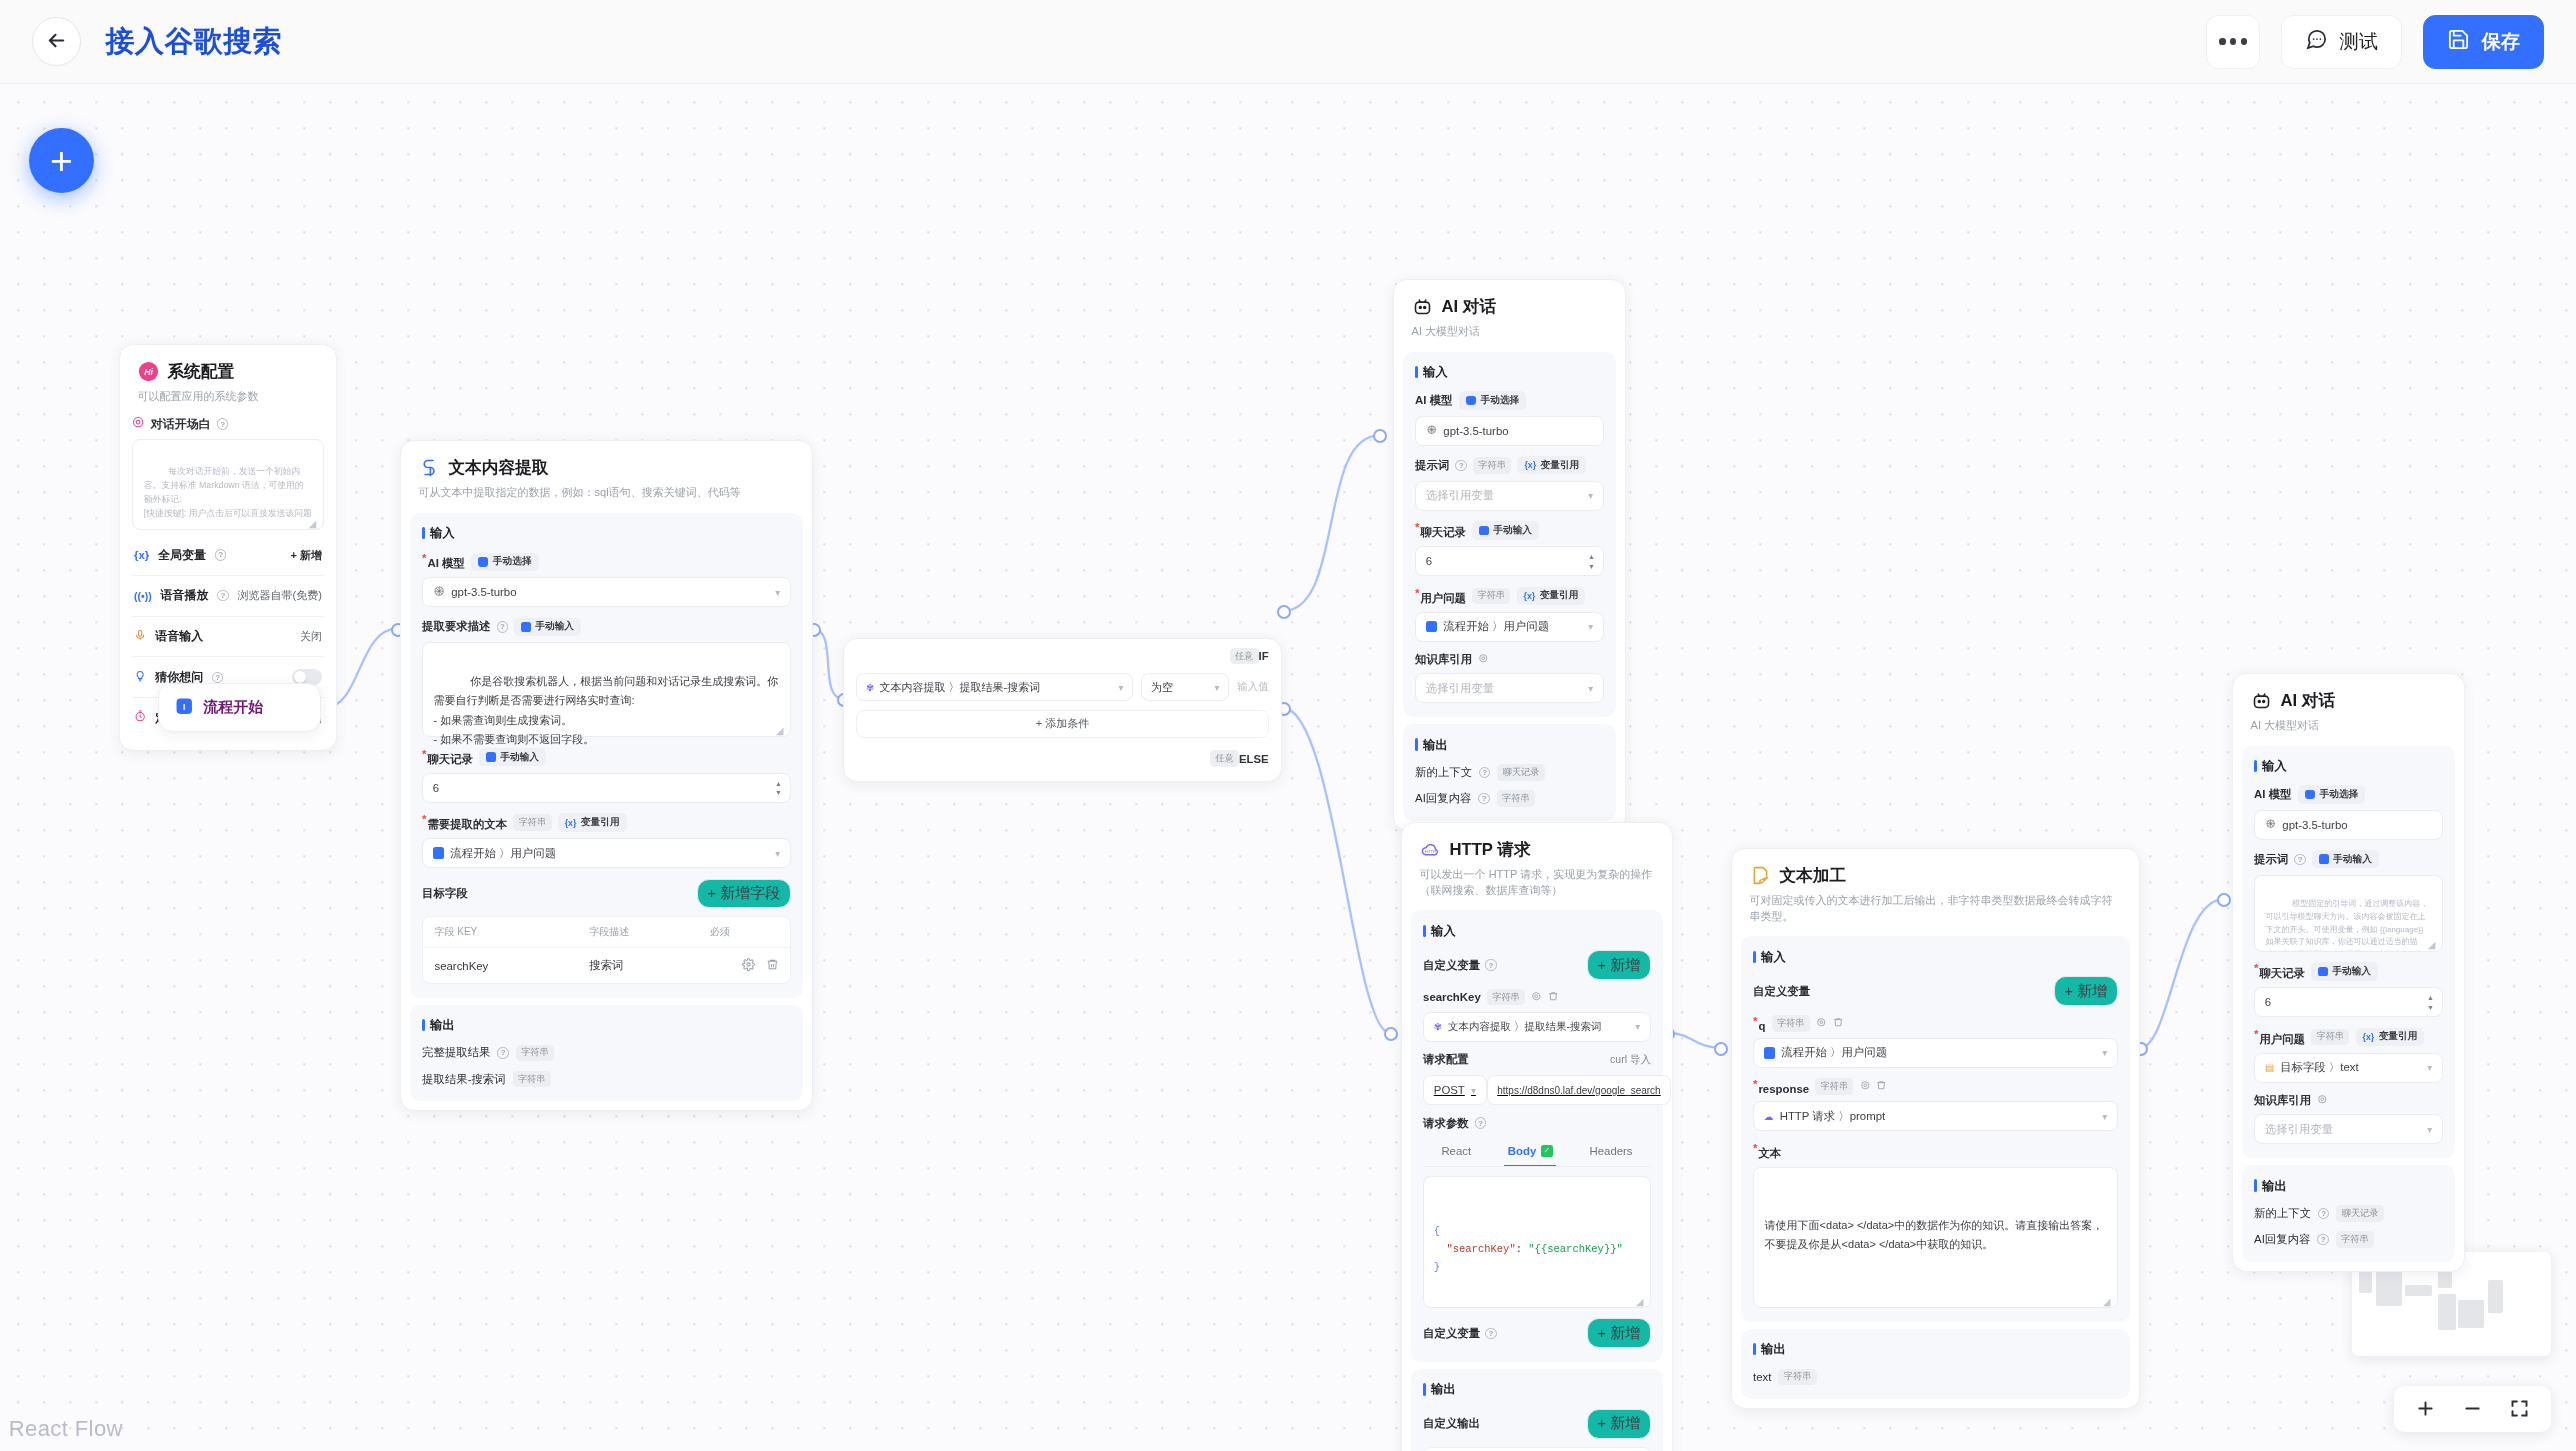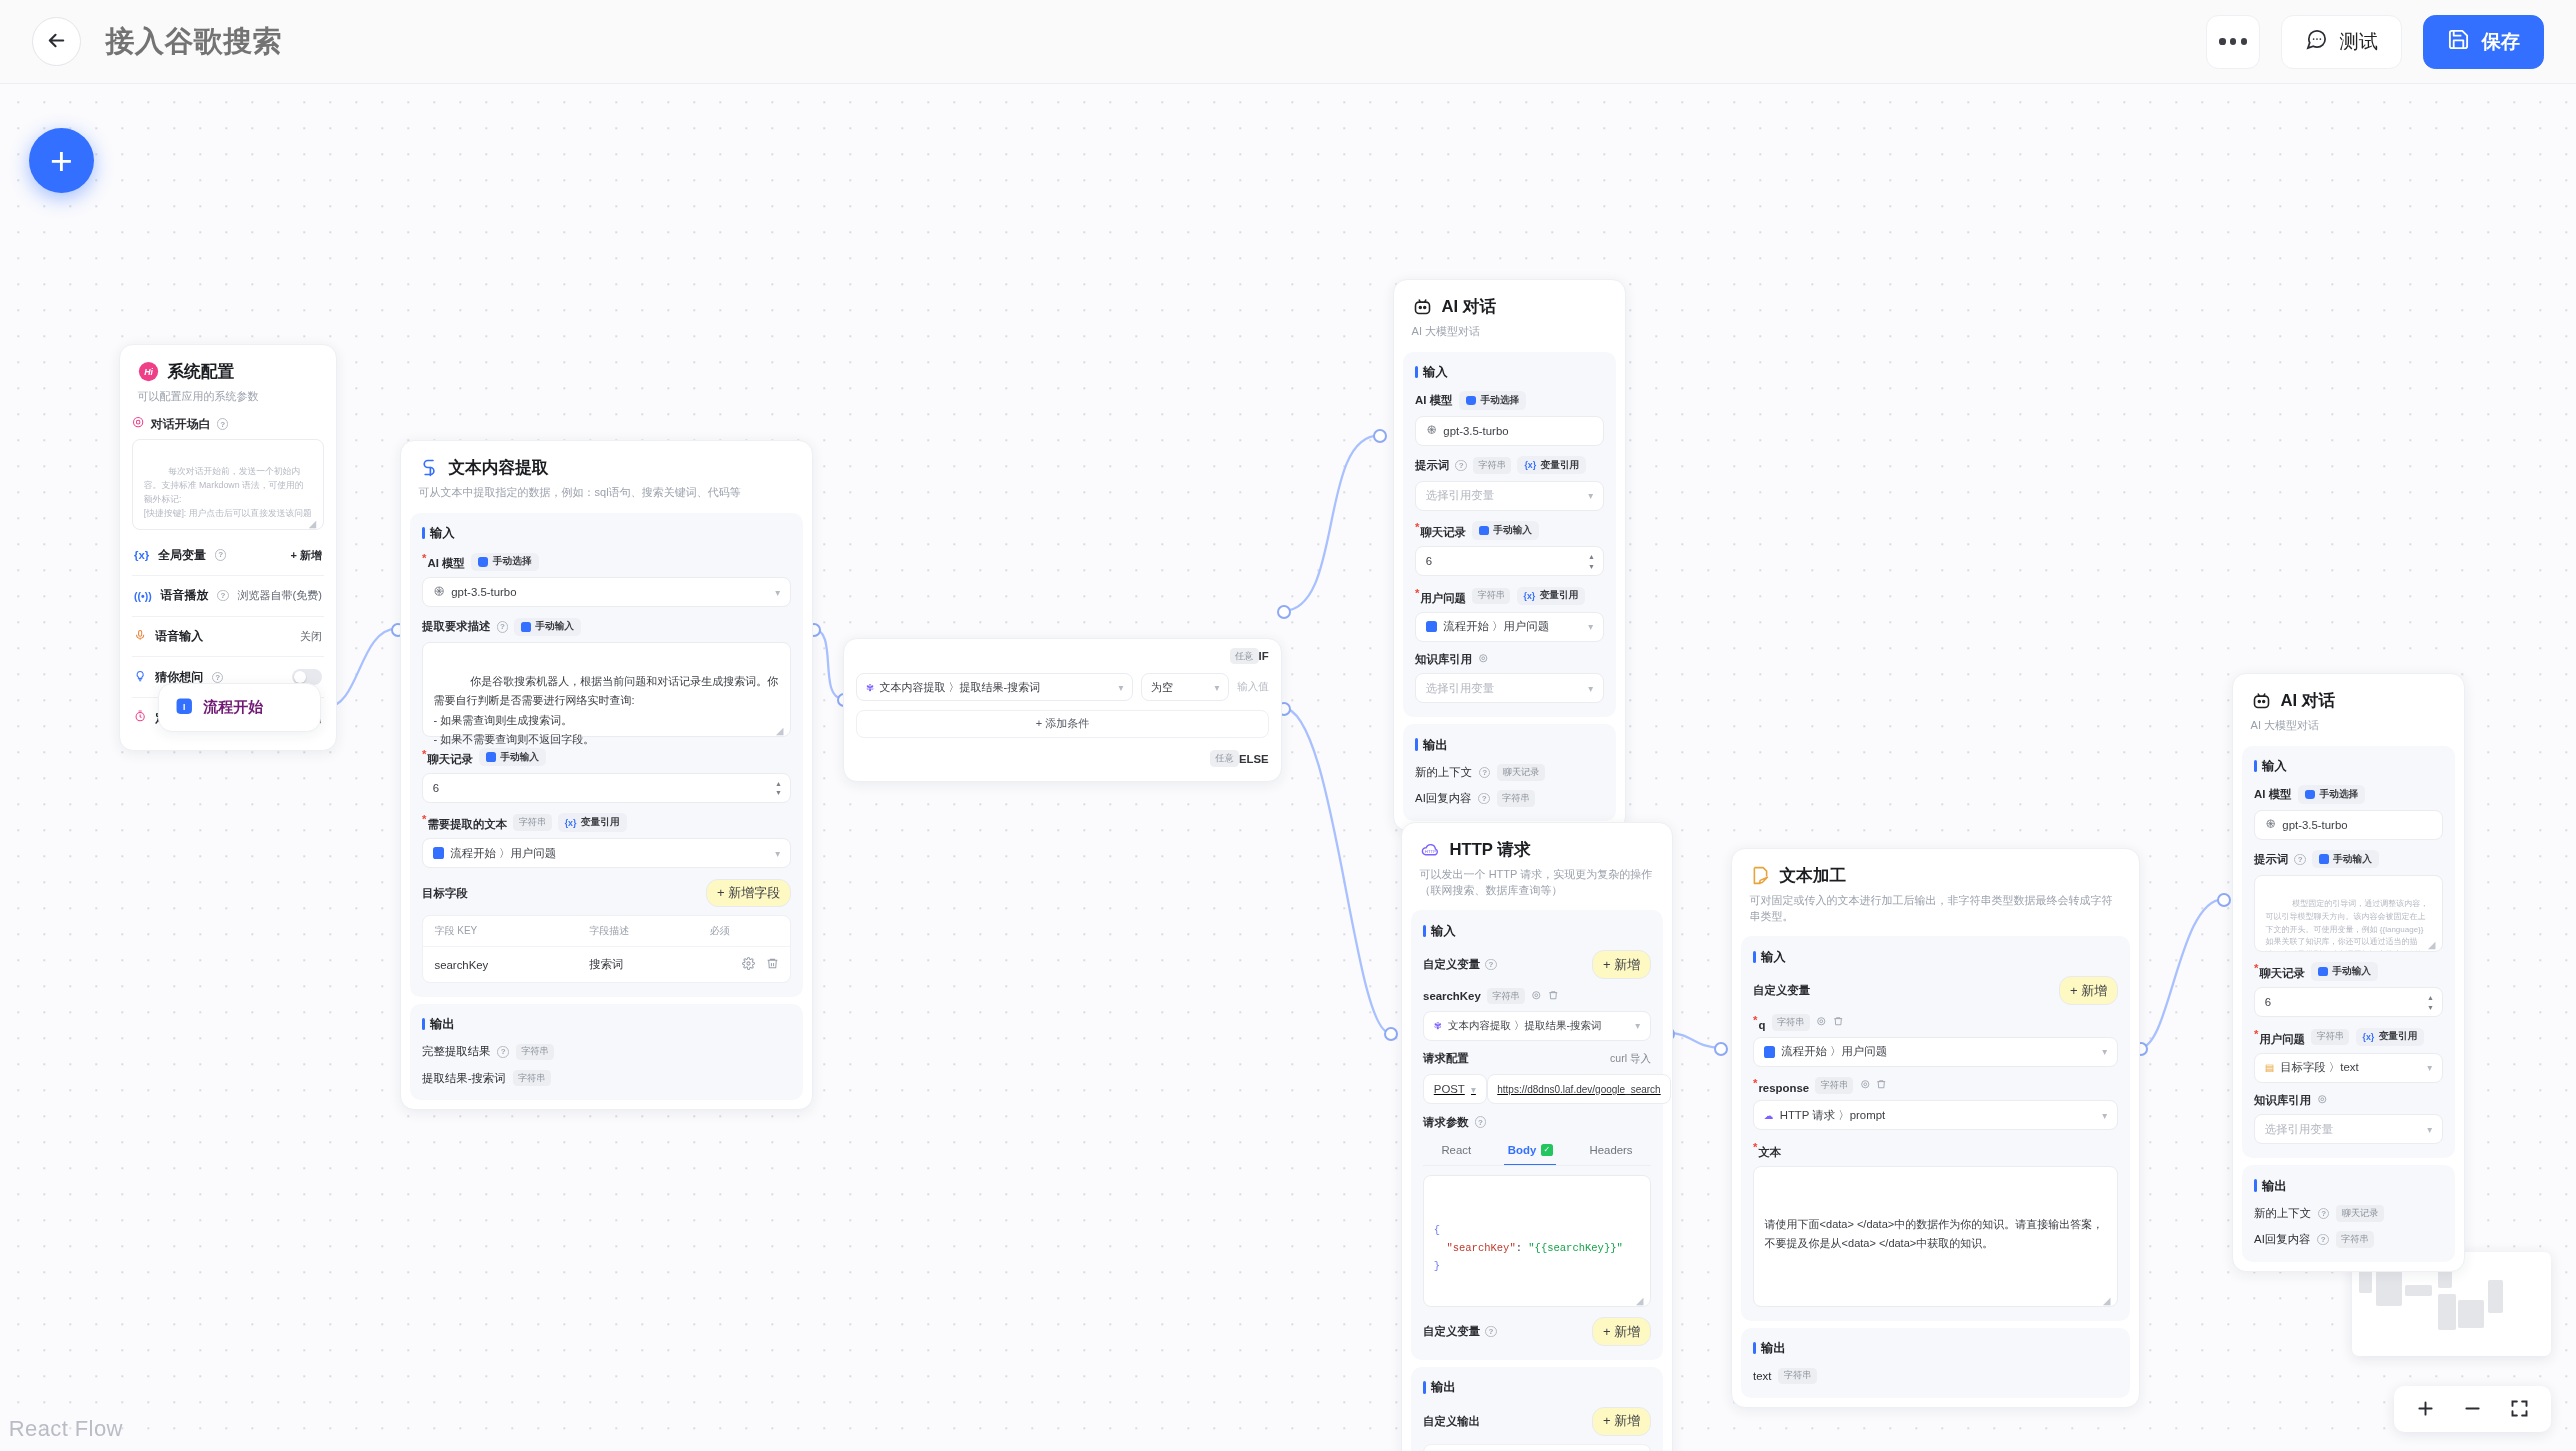--- a/index.html
+++ b/index.html
@@ -17,21 +17,21 @@
     display: flex; align-items: center; padding: 0 32px; z-index: 30;
   }
   .back-btn {
     width: 49px; height: 49px; border-radius: 50%;
     border: 0.9px solid #e3e5e9; background: #fff;
     display: flex; align-items: center; justify-content: center;
     cursor: pointer; flex: 0 0 auto;
   }
   .back-btn svg { width: 23px; height: 23px; }
   .page-title {
-    margin-left: 24.6px; font-size: 29px; font-weight: 700; color: #737373;
+    margin-left: 24.6px; font-size: 29px; font-weight: 700; color: #1d4ed8;
     letter-spacing: 0.4px;
   }
   .header-spacer { flex: 1 1 auto; }
   .hdr-actions { display: flex; align-items: center; gap: 21px; }
   .dots-btn {
     width: 54px; height: 54px; border-radius: 12.3px; background: #fff;
     border: 0.9px solid #eef0f3; display: flex; align-items: center;
     justify-content: center; gap: 4.4px; cursor: pointer;
   }
   .dot { width: 6.2px; height: 6.2px; border-radius: 50%; background: #3d3f45; }
@@ -131,23 +131,23 @@
     position: absolute; right: 3.5px; bottom: 2.6px; width: 10.5px; height: 10.5px;
     color: #c4c8d0; font-size: 9.7px;
   }
   .spin { position: relative; }
   .spin .arrows {
     position: absolute; right: 8px; top: 50%; transform: translateY(-50%);
     display: flex; flex-direction: column; gap: 2.6px; color: #7d818a; font-size: 7px; line-height: 1;
   }
   .row-between { display: flex; align-items: center; justify-content: space-between; }
   .add-btn {
-    display: inline-flex; align-items: center; gap: 5.3px; background: #fef9c3;
+    display: inline-flex; align-items: center; gap: 5.3px; background: #14b8a6;
     border: 0.9px solid #e8eaee; border-radius: 12px; padding: 4.4px 9.7px;
-    font-size: 13px; color: #3c3e44; cursor: pointer; font-weight: 500;
+    font-size: 15px; color: #3c3e44; cursor: pointer; font-weight: 500;
   }
   .vico { width: 11.4px; height: 11.4px; border-radius: 2.6px; flex: 0 0 auto; }
   .vico.blue { background: #3370ff; }
   .sep-tbl { background: #fff; border-radius: 8px; border: 0.9px solid #eef0f3; overflow: hidden; }
   .thead { display: flex; font-size: 10px; color: #9aa0ab; padding: 8px 11.4px; }
   .trow {
     display: flex; align-items: center; font-size: 11.4px; color: #33353b;
     padding: 9.7px 11.4px; border-top: 0.9px solid #f2f3f6;
   }
   .ico-btn { color: #9aa0ab; cursor: pointer; }

